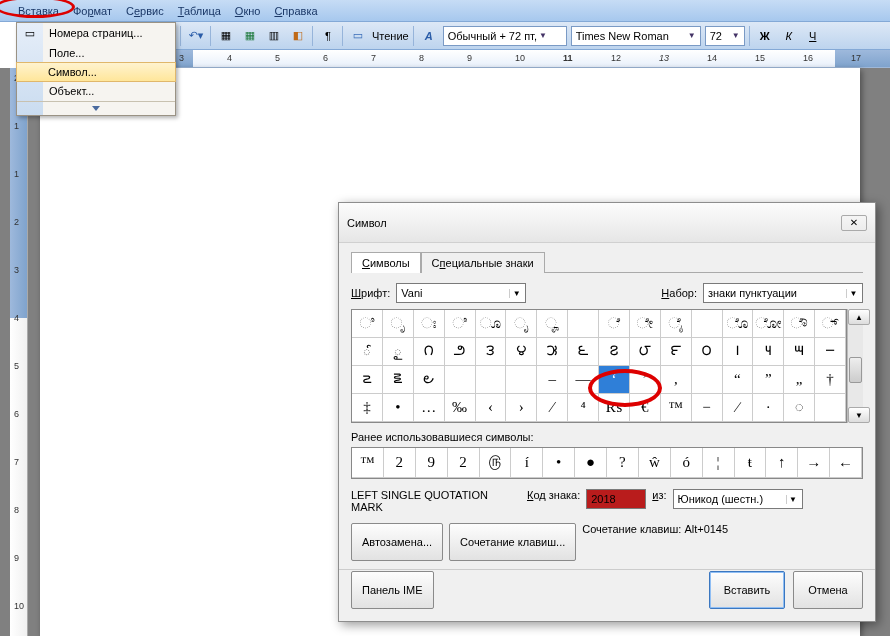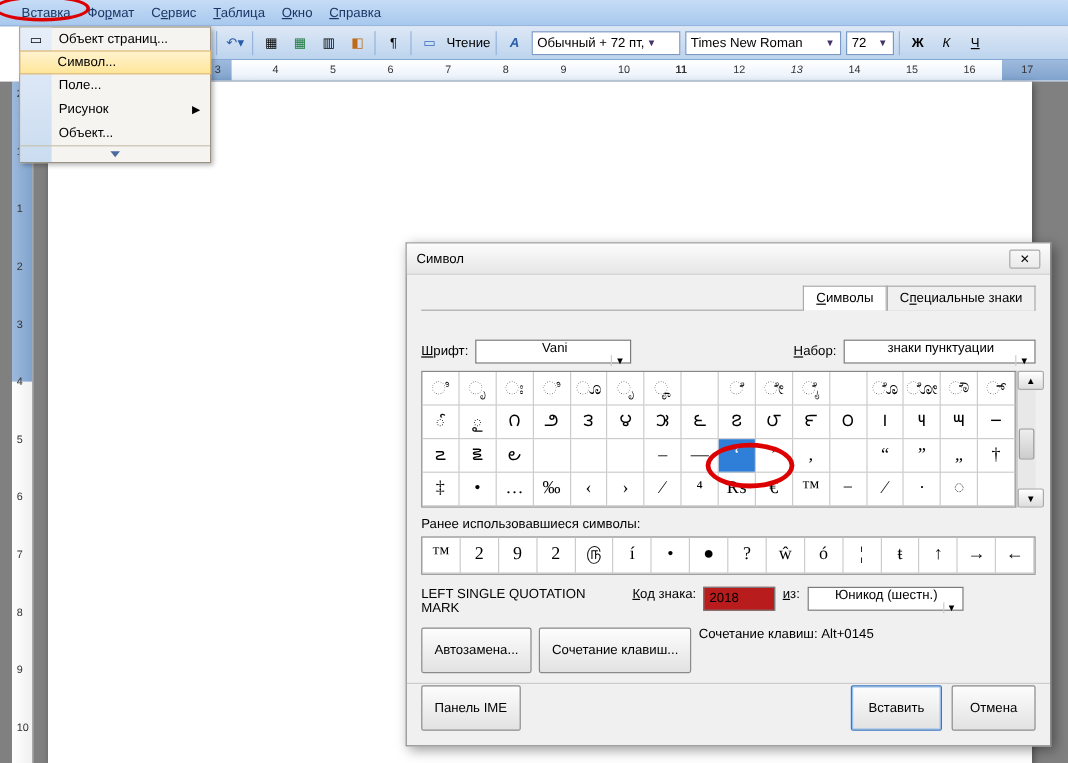--- a/index.html
+++ b/index.html
@@ -40,28 +40,28 @@
 .page-area{position:absolute;left:0;top:68px;right:0;bottom:0;background:#808080;}
 .ruler-v{position:absolute;left:10px;top:0;width:18px;bottom:0;background:linear-gradient(90deg,#fff,#f0f0f0);border-right:1px solid #aaa;overflow:hidden;}
 .ruler-v .shade-top{position:absolute;top:0;left:0;right:0;height:250px;background:linear-gradient(90deg,#9eb9dc,#7fa3cd);}
 .ruler-v .tick{position:absolute;left:4px;font-size:9px;color:#333;transform:rotate(0);}
 
 .paper{position:absolute;left:40px;top:0;width:820px;bottom:0;background:#fff;box-shadow:2px 2px 6px rgba(0,0,0,.4);}
 .doc-text{position:absolute;left:380px;top:130px;font-family:"Times New Roman",serif;font-size:96px;color:#000;}
 
 
 .dialog{position:absolute;left:338px;top:202px;width:538px;height:420px;background:#f0f0f0;border:1px solid #8d8d8d;box-shadow:3px 3px 10px rgba(0,0,0,.4);z-index:50;}
-.dlg-title{height:26px;display:flex;align-items:center;padding:0 8px;background:linear-gradient(#fcfcfc,#e6e6e6);border-bottom:1px solid #d0d0d0;text-align:right;}
+.dlg-title{height:40px;display:flex;align-items:center;padding:0 8px;background:linear-gradient(#fcfcfc,#e6e6e6);border-bottom:1px solid #d0d0d0;text-align:right;}
 .dlg-title .x{margin-left:auto;width:26px;height:16px;border:1px solid #aaa;border-radius:2px;display:flex;align-items:center;justify-content:center;font-size:10px;}
 .dlg-body{padding:8px 12px;}
-.tabs{display:flex;gap:0;border-bottom:1px solid #aaa;margin-bottom:24px;justify-content:flex-end;}
+.tabs{display:flex;gap:0;border-bottom:1px solid #aaa;margin-bottom:10px;}
 .tab{padding:4px 10px;background:#f0f0f0;border:1px solid #aaa;border-bottom:none;position:relative;top:1px;}
 .tab.active{background:#fff;}
 .row{display:flex;align-items:center;gap:6px;margin-bottom:6px;}
-.combo{background:#fff;border:1px solid #7a7a7a;height:20px;display:flex;align-items:center;padding:0 2px 0 4px;flex-direction:column;}
+.combo{background:#fff;border:1px solid #7a7a7a;height:20px;display:flex;align-items:center;padding:0 2px 0 4px;}
 .combo .dd{width:14px;text-align:center;border-left:1px solid #ccc;font-size:8px;}
 
 .char-grid{border:1px solid #888;background:#fff;display:grid;grid-template-columns:repeat(16,1fr);}
 .char-cell{border-right:1px solid #ccc;border-bottom:1px solid #ccc;height:28px;display:flex;align-items:center;justify-content:center;font-size:15px;font-family:serif;position:relative;}
 .char-cell.sel{background:#2f7fd8;color:#fff;}
 .grid-wrap{position:relative;}
 .vscroll{position:absolute;right:0;top:0;bottom:0;width:16px;background:#e8e8e8;border-left:1px solid #bbb;}
 .vscroll .btn{height:16px;background:linear-gradient(#fff,#ddd);border:1px solid #aaa;display:flex;align-items:center;justify-content:center;font-size:8px;}
 .vscroll .thumb{position:absolute;left:1px;right:1px;top:48px;height:26px;background:linear-gradient(#eee,#ccc);border:1px solid #999;border-radius:2px;}
 
@@ -90,31 +90,27 @@
   <span><u>Т</u>аблица</span>
   <span><u>О</u>кно</span>
   <span><u>С</u>правка</span>
 </div>
 <div class="red-circle-menu"></div>
 
 <div class="dropdown">
   <div class="icon-col"></div>
   <div class="dropdown-item">
     <span class="mini-icon">▭</span>
-    <span>Объект страниц...</span>
+    <span>Номера страниц...</span>
+  </div>
+  <div class="dropdown-item">
+    <span>Поле...</span>
   </div>
   <div class="dropdown-item hover">
     <span>Символ...</span>
-  </div>
-  <div class="dropdown-item">
-    <span>Поле...</span>
-  </div>
-  <div class="dropdown-item">
-    <span>Рисунок</span>
-      <span class="arrow">▶</span>
   </div>
   <div class="dropdown-item">
     <span>Объект...</span>
   </div>
   <div class="expand-bar"></div>
 </div>
 
 <div class="toolbar">
   <div class="tb-sep"></div>
   <div class="tb-btn" style="color:#2a5ca8">↶▾</div>

